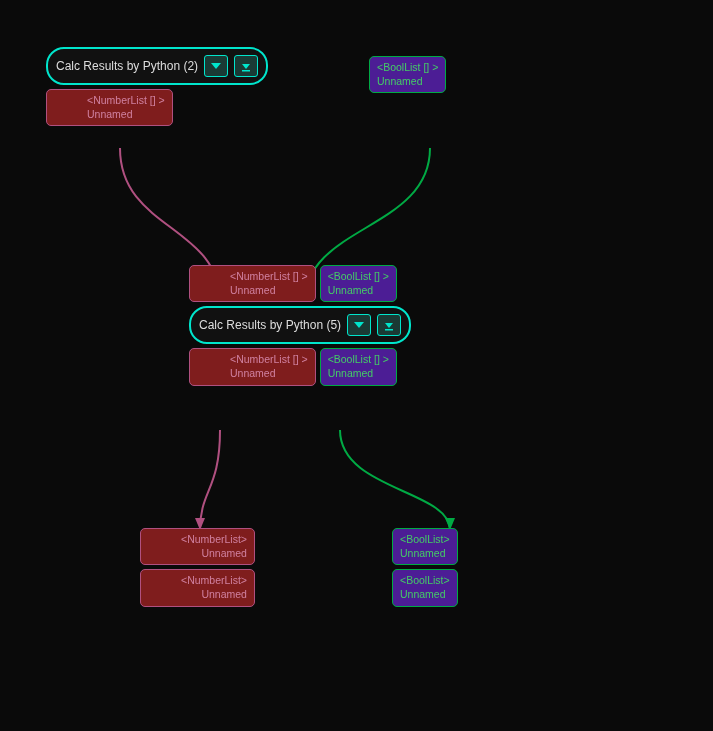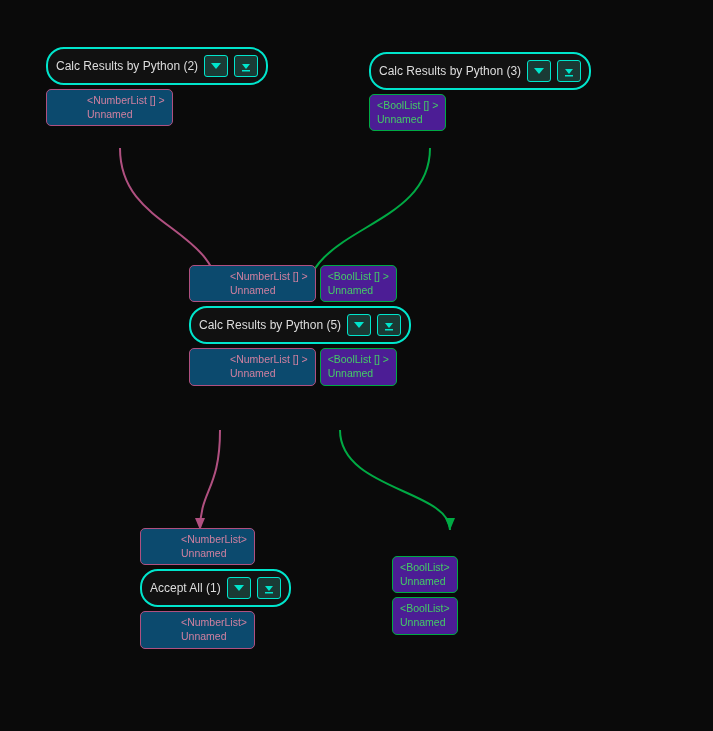--- a/index.html
+++ b/index.html
@@ -64,21 +64,21 @@
     .port-tag {
       border-radius: 5px;
       padding: 4px 7px;
       font-size: 10.5px;
       line-height: 1.3;
       white-space: nowrap;
       display: inline-block;
     }
 
     .port-numberlist {
-      background: #0c4a6e;
+      background: #7f1d1d;
       border: 1.5px solid #b05080;
       color: #d080a0;
       padding-left: 40px;
     }
 
     .port-boollist {
       background: #4c1d95;
       border: 1.5px solid #00aa44;
       color: #44cc66;
     }
@@ -120,34 +120,20 @@
         </svg>
     </div>
   </div>
 
   <div style="margin-top:4px;">
     <span class="port-tag port-numberlist">&lt;NumberList [] &gt;<br>Unnamed</span>
   </div>
 </div>
 
 <div class="node" style="left:369px; top:52px;">
-  <div class="node-box">
-    <span class="title">Calc Results by Python (3)</span>
-    <div class="icon-btn">
-      <svg viewBox="0 0 14 14" fill="#00e5cc">
-          <polygon points="7,10 2,4 12,4"></polygon>
-        </svg>
-    </div>
-    <div class="icon-btn">
-      <svg viewBox="0 0 14 14" fill="#00e5cc">
-          <polygon points="7,10 3,5 11,5"></polygon>
-          <rect x="3" y="11" width="8" height="1.5" fill="#00e5cc"></rect>
-        </svg>
-    </div>
-  </div>
 
   <div style="margin-top:4px;">
     <span class="port-tag port-boollist">&lt;BoolList [] &gt;<br>Unnamed</span>
   </div>
 </div>
 
 <div class="node" style="left:189px; top:265px;">
 
   <div style="display:flex; gap:4px; margin-bottom:4px;">
     <span class="port-tag port-numberlist">&lt;NumberList [] &gt;<br>Unnamed</span>
@@ -167,46 +153,32 @@
         </svg>
     </div>
   </div>
 
   <div style="display:flex; gap:4px; margin-top:4px;">
     <span class="port-tag port-numberlist">&lt;NumberList [] &gt;<br>Unnamed</span>
     <span class="port-tag port-boollist">&lt;BoolList [] &gt;<br>Unnamed</span>
   </div>
 </div>
 
-<div class="node" style="left:140px; top:528px;">
+<div class="node" style="left:140px; top:528px;text-align:right;">
 
   <div style="margin-bottom:4px;">
     <span class="port-tag port-numberlist">&lt;NumberList&gt;<br>Unnamed</span>
-  </div>
-  <div class="node-box">
-    <span class="title">Accept All (1)</span>
-    <div class="icon-btn">
-      <svg viewBox="0 0 14 14" fill="#00e5cc">
-          <polygon points="7,10 2,4 12,4"></polygon>
-        </svg>
-    </div>
-    <div class="icon-btn">
-      <svg viewBox="0 0 14 14" fill="#00e5cc">
-          <polygon points="7,10 3,5 11,5"></polygon>
-          <rect x="3" y="11" width="8" height="1.5" fill="#00e5cc"></rect>
-        </svg>
-    </div>
   </div>
 
   <div style="margin-top:4px;">
     <span class="port-tag port-numberlist">&lt;NumberList&gt;<br>Unnamed</span>
   </div>
 </div>
 
-<div class="node" style="left:392px; top:528px;margin-top:28px;">
+<div class="node" style="left:392px; top:528px;">
 
   <div style="margin-bottom:4px;">
     <span class="port-tag port-boollist">&lt;BoolList&gt;<br>Unnamed</span>
   </div>
 
   <div style="margin-top:4px;">
     <span class="port-tag port-boollist">&lt;BoolList&gt;<br>Unnamed</span>
   </div>
 </div>
 

